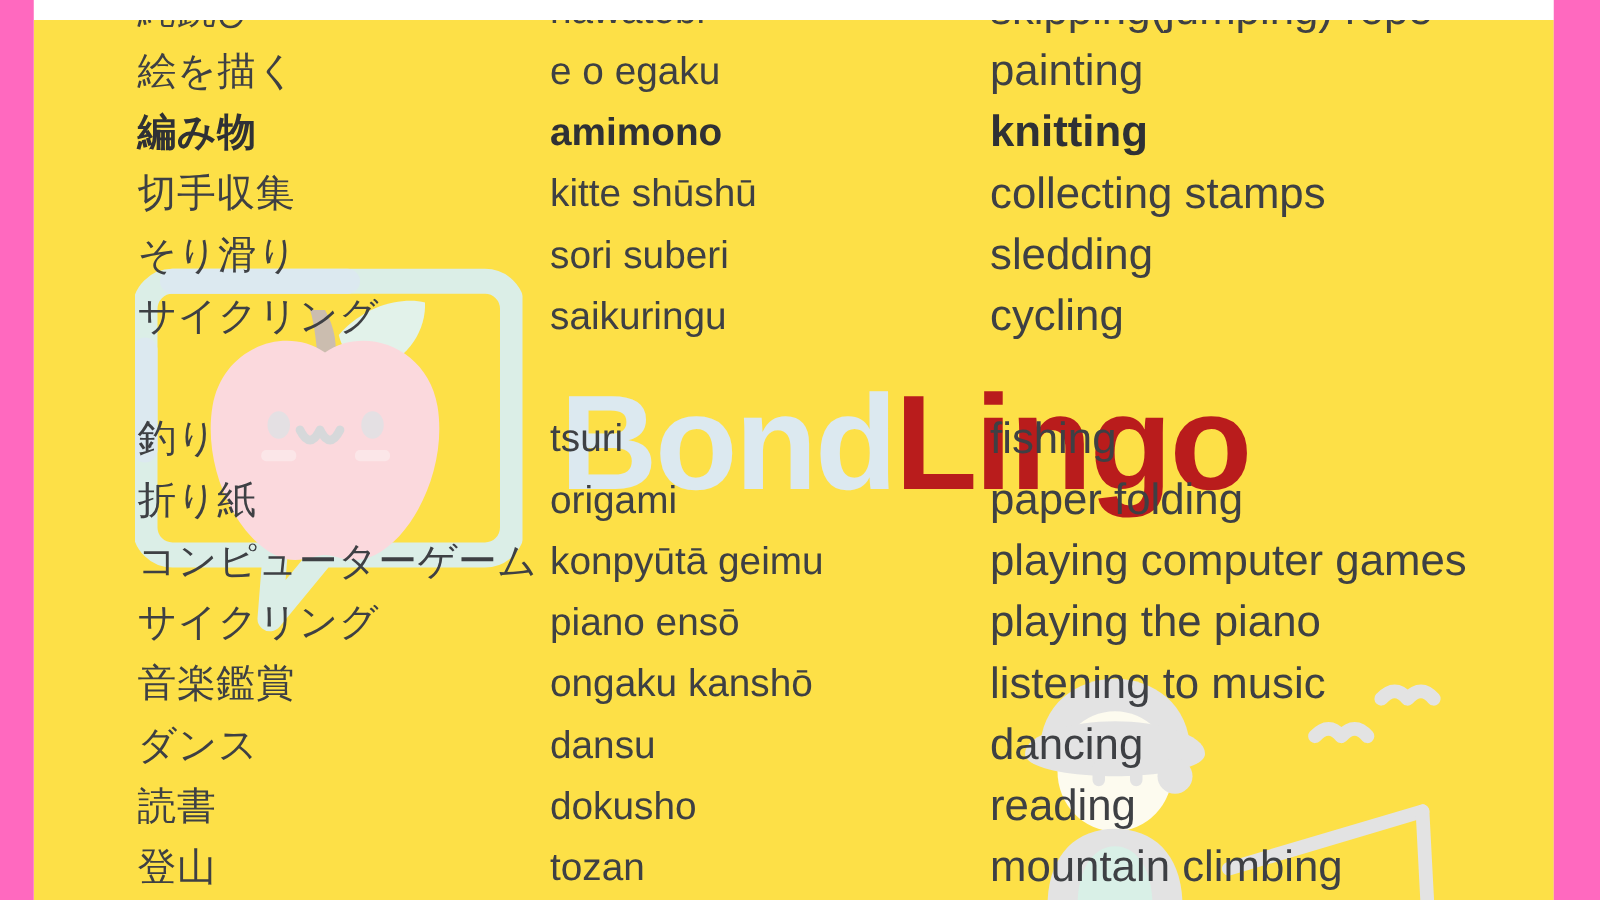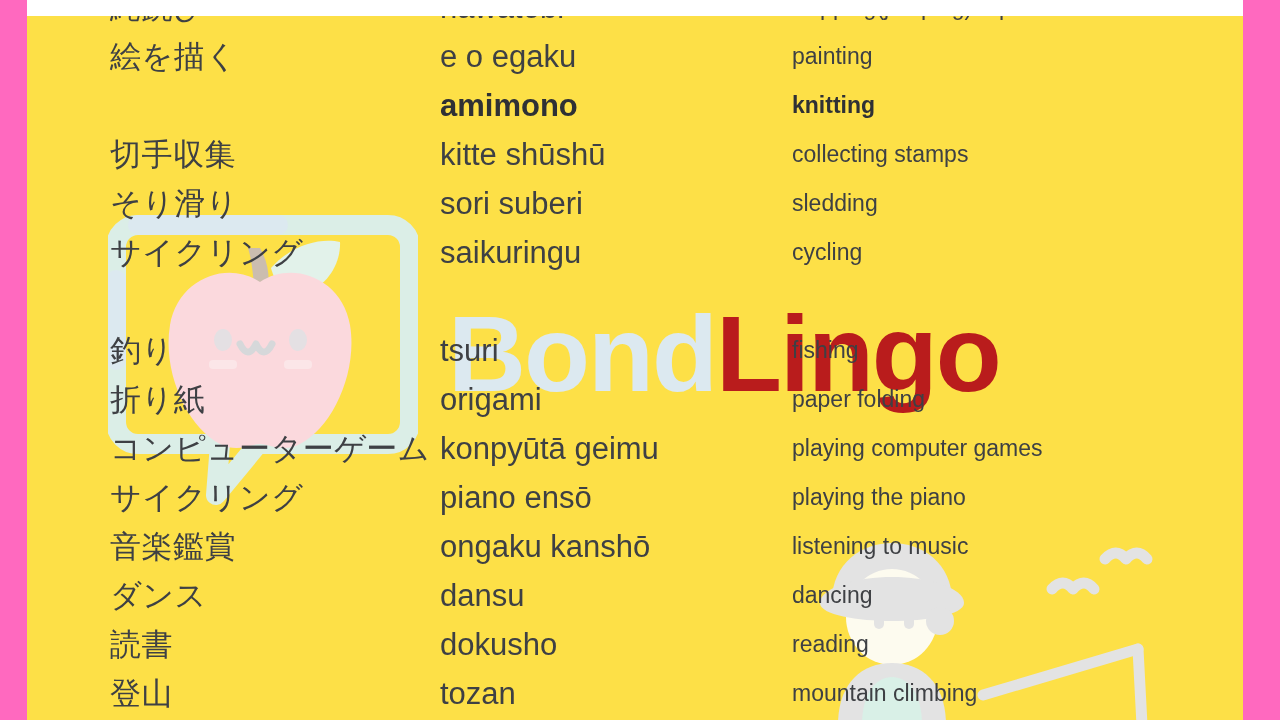--- a/index.html
+++ b/index.html
@@ -109,21 +109,21 @@
     left: 83px;
     font-size: 31px;
     letter-spacing: 0.5px;
   }
   .cell.romaji {
     left: 413px;
     font-size: 31px;
   }
   .cell.en {
     left: 765px;
-    font-size: 23px;
+    font-size: 35px;
   }
   .cell.strong { font-weight: 600; color: #2f3135; }
 </style>
 </head>
 <body>
 
 <div id="page">
 
   <div class="watermark-layer">
 
@@ -194,20 +194,21 @@
           <div class="cell jp">縄跳び</div>
           <div class="cell romaji">nawatobi</div>
           <div class="cell en">skipping(jumping) rope</div>
         </div>
         <div class="vocab-row" style="top: 16px;">
           <div class="cell jp">絵を描く</div>
           <div class="cell romaji">e o egaku</div>
           <div class="cell en">painting</div>
         </div>
         <div class="vocab-row" style="top: 65px;">
+          <div class="cell jp strong">編み物</div>
           <div class="cell romaji strong">amimono</div>
           <div class="cell en strong">knitting</div>
         </div>
         <div class="vocab-row" style="top: 114px;">
           <div class="cell jp">切手収集</div>
           <div class="cell romaji">kitte shūshū</div>
           <div class="cell en">collecting stamps</div>
         </div>
         <div class="vocab-row" style="top: 163px;">
           <div class="cell jp">そり滑り</div>

